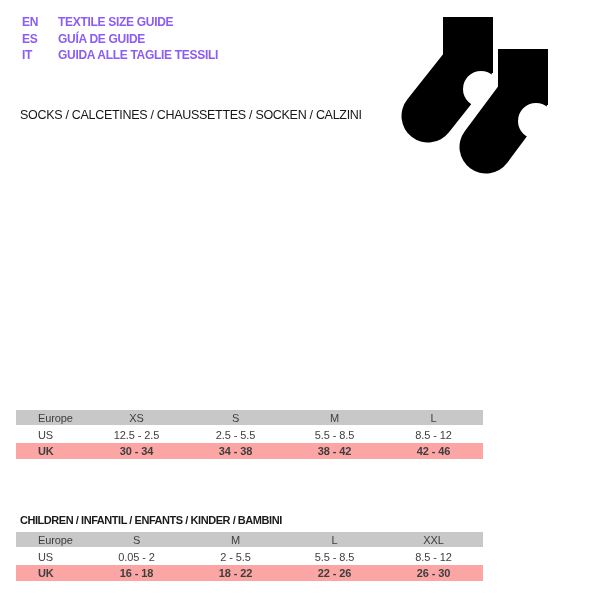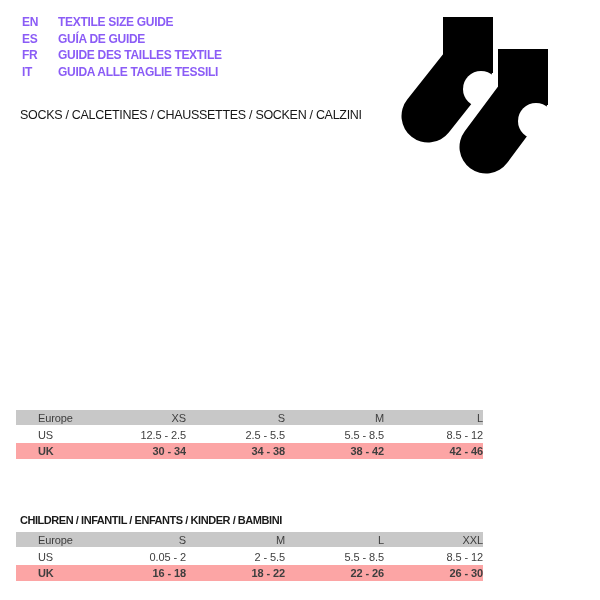--- a/index.html
+++ b/index.html
@@ -37,21 +37,21 @@
   .tbl-title {
     font-size:11px; font-weight:bold; letter-spacing:-0.45px;
     color:#1a1a1a; white-space:nowrap; margin:0 0 5px 4px; height:13px;
   }
   table.size-table {
     border-collapse:separate; border-spacing:0;
     width:467px; table-layout:fixed;
   }
   table.size-table th, table.size-table td {
     font-size:11px; font-weight:normal; letter-spacing:-0.1px;
-    color:#3e3e3e; text-align:right; padding:0; height:16px;
+    color:#3e3e3e; text-align:center; padding:0; height:16px;
     overflow:hidden; white-space:nowrap;
   }
   table.size-table th { background:#c8c8c8; height:17px; border-bottom:2px solid #fff; }
   table.size-table th.first, table.size-table td.first {
     width:71px; text-align:left; padding-left:22px;
   }
   table.size-table tr.alt td { background:#fca5a5;font-weight:bold; }
 </style>
 </head>
 <body>
@@ -59,24 +59,20 @@
 <div class="canvas">
 
   <div class="lang-list">
     <div class="lang-row">
       <span class="lang-code">EN</span>
       <span class="lang-label">TEXTILE SIZE GUIDE</span>
     </div>
     <div class="lang-row">
       <span class="lang-code">ES</span>
       <span class="lang-label">GUÍA DE GUIDE</span>
-    </div>
-    <div class="lang-row">
-      <span class="lang-code">FR</span>
-      <span class="lang-label">GUIDE DES TAILLES TEXTILE</span>
     </div>
     <div class="lang-row">
       <span class="lang-code">IT</span>
       <span class="lang-label">GUIDA ALLE TAGLIE TESSILI</span>
     </div>
   </div>
 
   <div class="category-line">SOCKS / CALCETINES / CHAUSSETTES / SOCKEN / CALZINI</div>
 
   <svg class="socks-icon" viewBox="0 0 168 180" xmlns="http://www.w3.org/2000/svg" aria-hidden="true">

